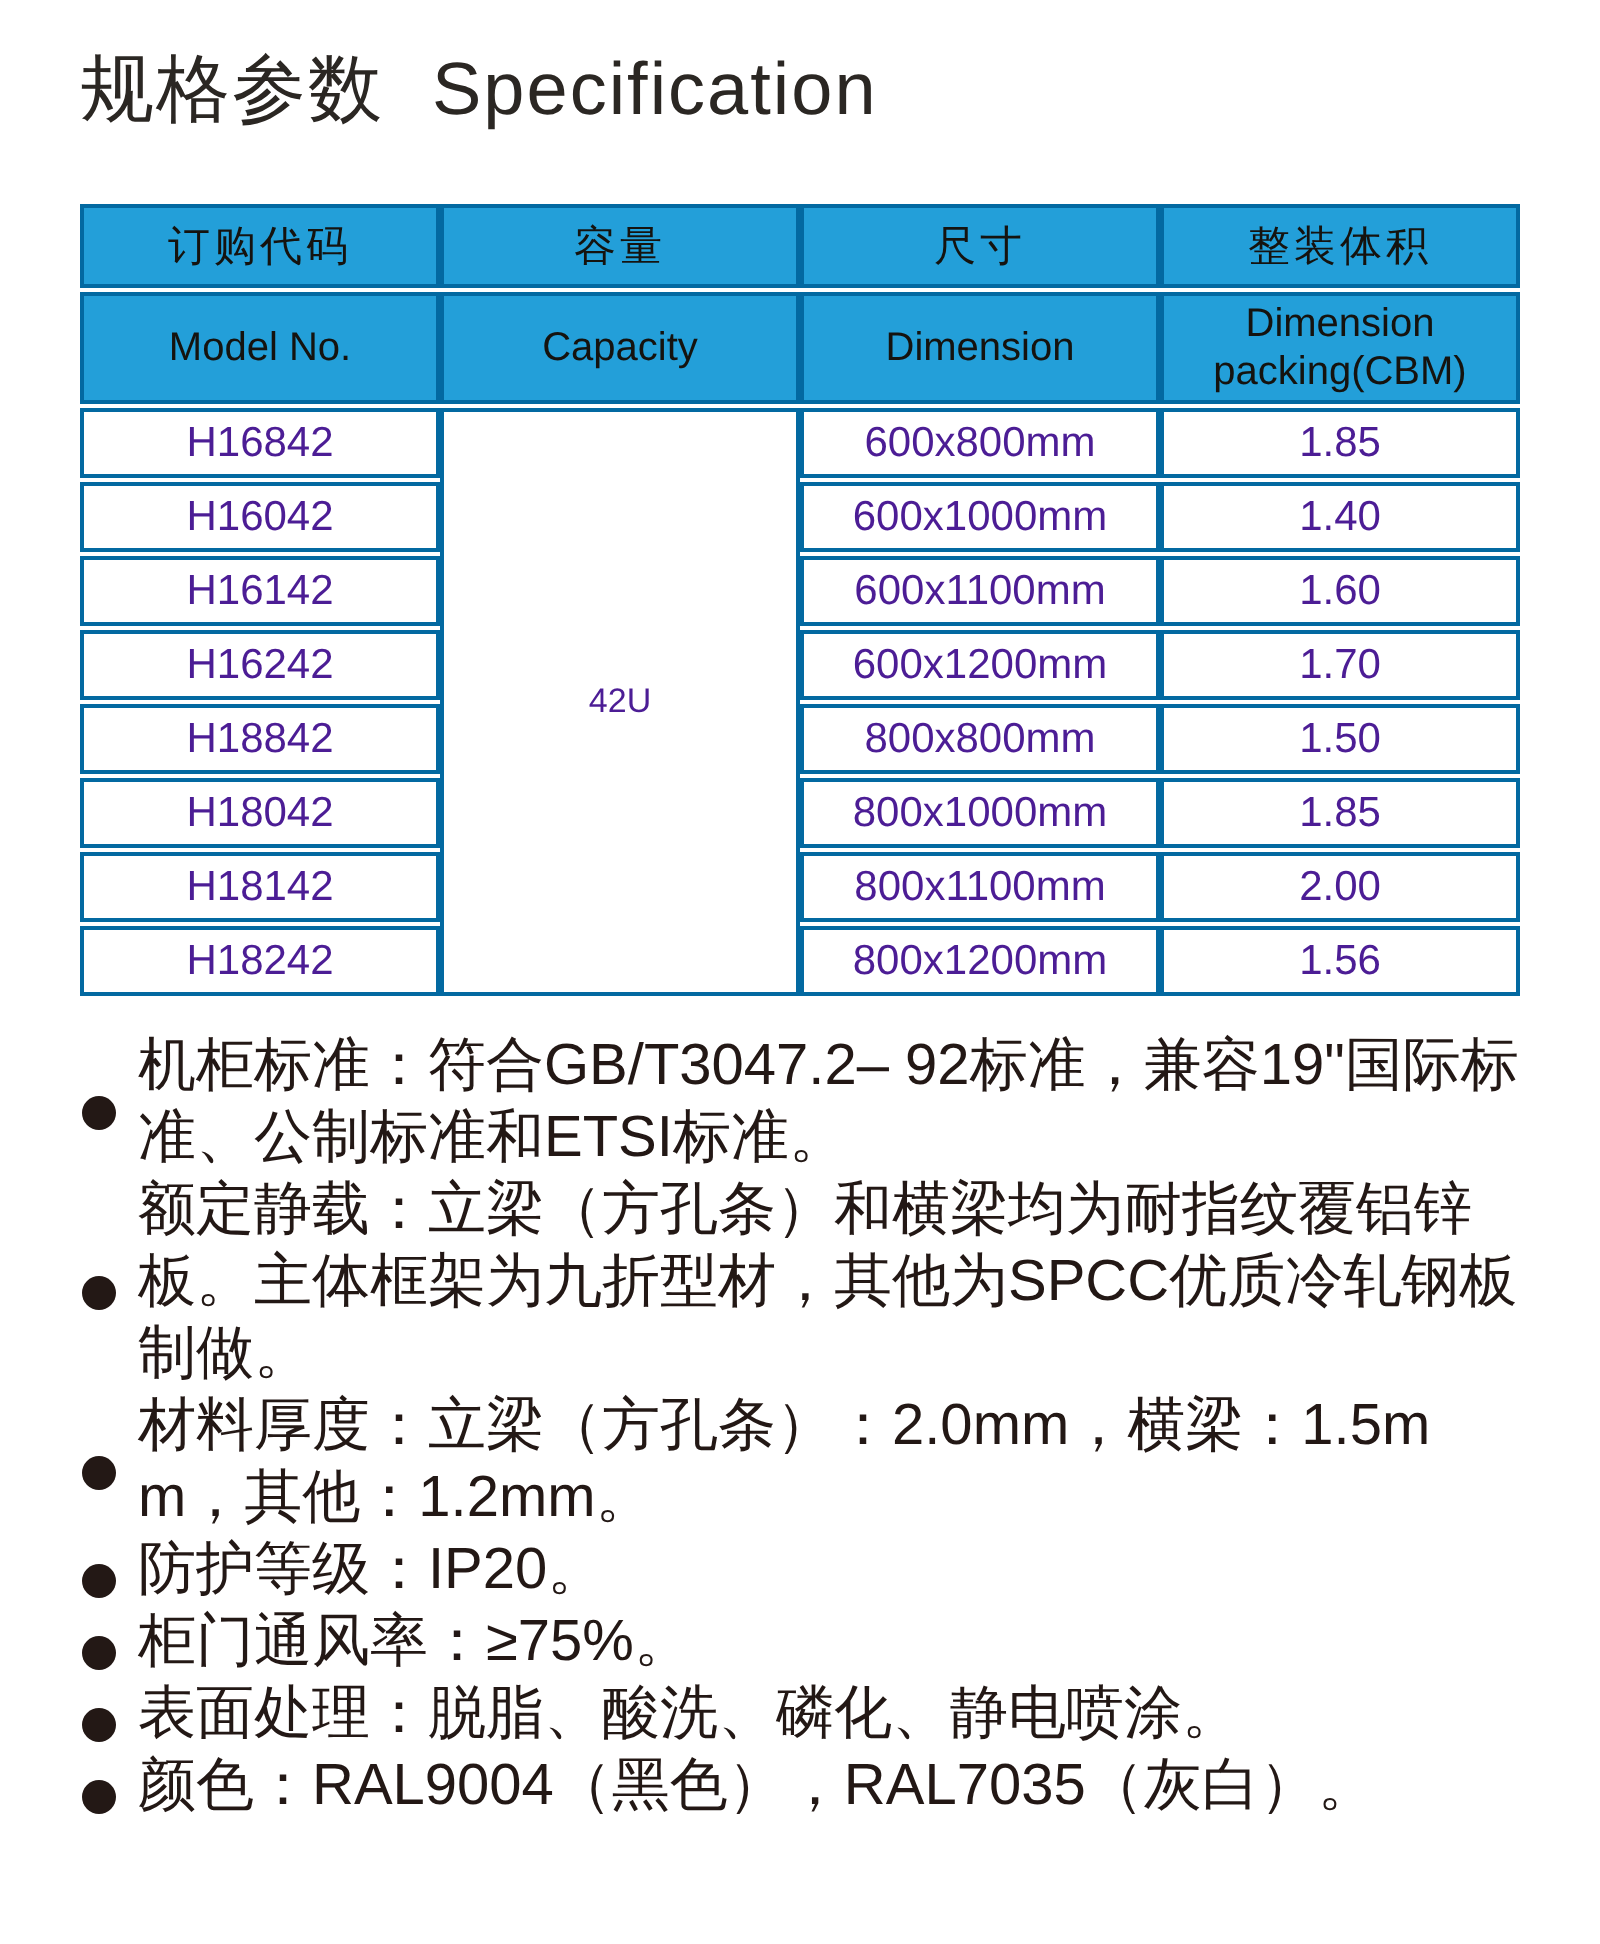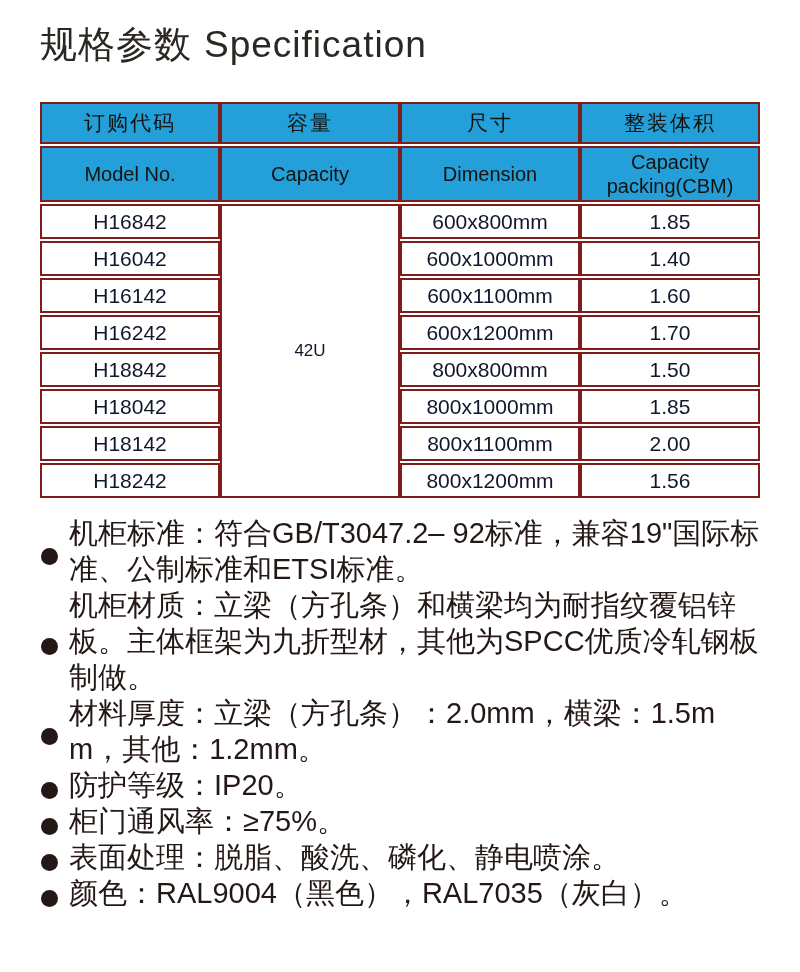--- a/index.html
+++ b/index.html
@@ -16,37 +16,37 @@
     box-sizing: border-box;
     width: 800px;
     height: 972px;
     padding: 20px 40px 0 40px;
     overflow: hidden;
   }
   
   .title {
     display: flex;
     align-items: baseline;
-    gap: 12px;
+    gap: 24px;
     margin: 0 0 30px 0;
     font-size: 37px;
     font-weight: 500;
     color: #2b2723;
     letter-spacing: 1px;
   }
   
   table.spec {
     width: 720px;
     table-layout: fixed;
     border-collapse: separate;
     border-spacing: 0 2px;
   }
   table.spec th,
   table.spec td {
-    border: 2px solid #7f1d1d;
+    border: 2px solid #0369a1;
     text-align: center;
     vertical-align: middle;
     padding: 0 4px;
     overflow: hidden;
   }
   table.spec col { width: 25%; }
   thead th {
     background: #239fd9;
     font-weight: normal;
     color: #15130f;
@@ -59,21 +59,21 @@
   tr.hdr-en th {
     height: 52px;
     font-size: 20px;
     letter-spacing: 0;
     line-height: 1.2;
   }
   tbody td {
     height: 31px;
     font-size: 21px;
     background: #ffffff;
-    color: #0f172a;
+    color: #4c1d95;
   }
   td.capacity-cell {
     font-size: 17px;
   }
   
   ul.bullets {
     list-style: none;
     margin: 15px 0 0 0;
     padding: 0;
   }
@@ -118,21 +118,21 @@
       <tr class="hdr-zh">
         <th>订购代码</th>
         <th>容量</th>
         <th>尺寸</th>
         <th>整装体积</th>
       </tr>
       <tr class="hdr-en">
         <th>Model No.</th>
         <th>Capacity</th>
         <th>Dimension</th>
-        <th>Capacity packing(CBM)</th>
+        <th>Dimension packing(CBM)</th>
       </tr>
     </thead>
     <tbody>
       <tr>
         <td>H16842</td>
         <td class="capacity-cell" rowspan="8">42U</td>
         <td>600x800mm</td>
         <td>1.85</td>
       </tr>
       <tr>
@@ -173,21 +173,21 @@
     </tbody>
   </table>
 
   <ul class="bullets">
     <li>
       <span class="dot"></span>
       <span class="bullet-text">机柜标准：符合GB/T3047.2– 92标准，兼容19"国际标准、公制标准和ETSI标准。</span>
     </li>
     <li>
       <span class="dot"></span>
-      <span class="bullet-text">机柜材质：立梁（方孔条）和横梁均为耐指纹覆铝锌板。主体框架为九折型材，其他为SPCC优质冷轧钢板制做。</span>
+      <span class="bullet-text">额定静载：立梁（方孔条）和横梁均为耐指纹覆铝锌板。主体框架为九折型材，其他为SPCC优质冷轧钢板制做。</span>
     </li>
     <li>
       <span class="dot"></span>
       <span class="bullet-text">材料厚度：立梁（方孔条）：2.0mm，横梁：1.5mm，其他：1.2mm。</span>
     </li>
     <li>
       <span class="dot"></span>
       <span class="bullet-text">防护等级：IP20。</span>
     </li>
     <li>

